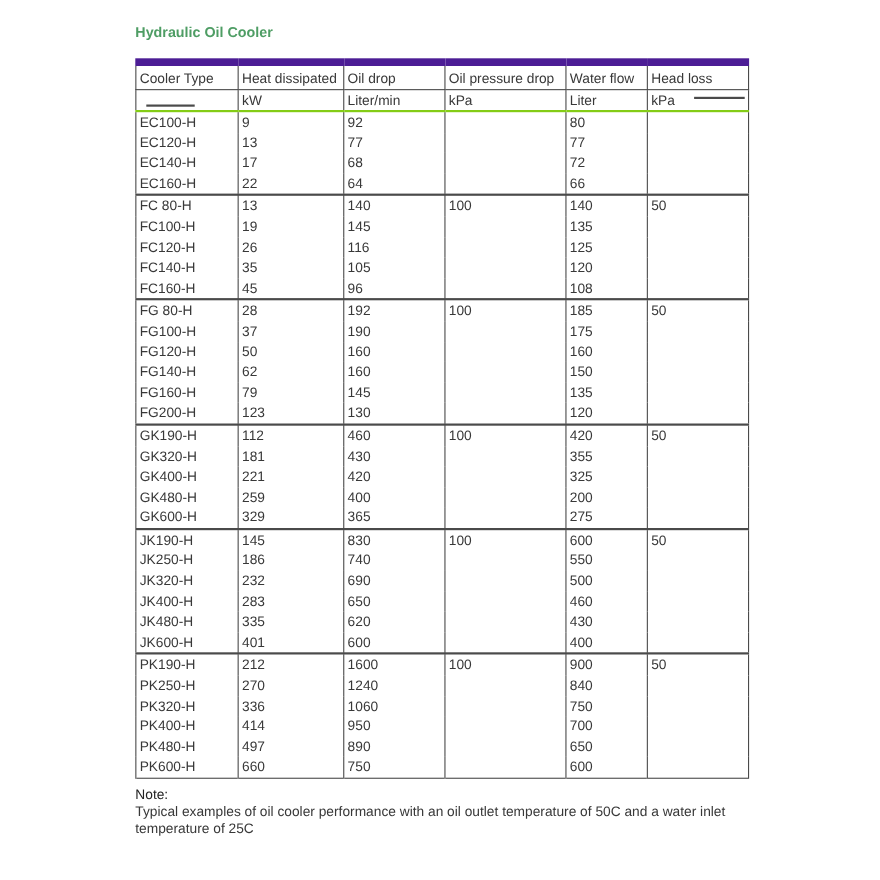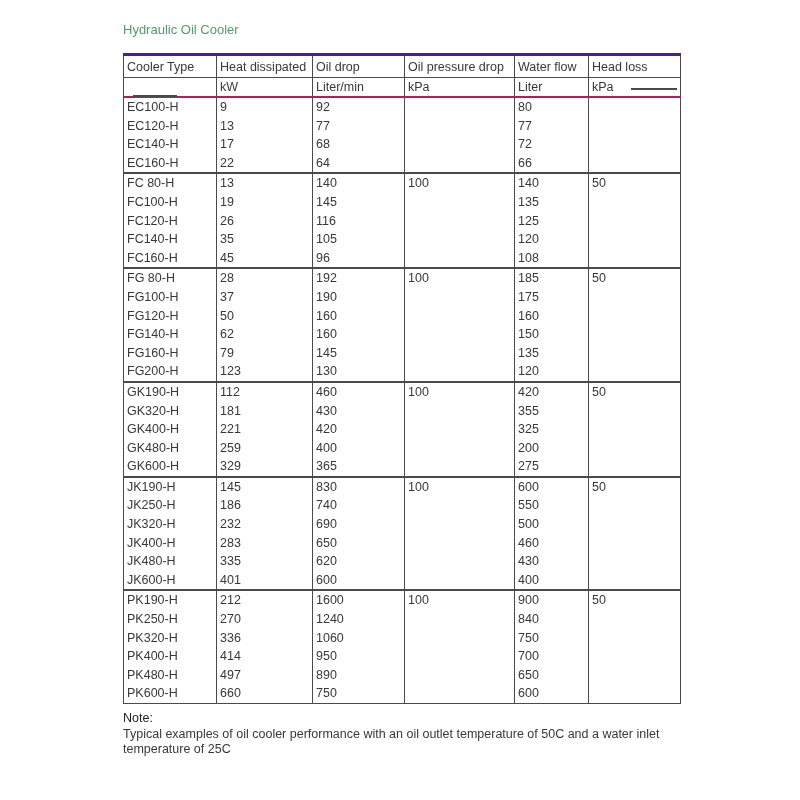--- a/index.html
+++ b/index.html
@@ -13,21 +13,21 @@
     overflow: hidden;
   }
   .content {
     position: absolute;
     left: 123px;
     top: 22px;
     width: 566px;
   }
   .title {
     font-size: 13px;
-    font-weight: normal;
+    font-weight: bold;
     color: #4e9d64;
     margin: 0 0 16px 0;
     line-height: 15px;
   }
   table.spec {
     border-collapse: collapse;
     table-layout: fixed;
     width: 557px;
     font-size: 12.5px;
     color: #383838;
@@ -38,26 +38,26 @@
     border-right: 1px solid #4a4a4a;
     font-weight: normal;
     text-align: left;
     vertical-align: middle;
     padding: 0 0 0 3px;
     overflow: hidden;
     white-space: nowrap;
   }
   thead tr.labels th {
     height: 21px;
-    border-top: 3px solid #4c1d95;
+    border-top: 7px solid #4c1d95;
     border-bottom: 1px solid #4a4a4a;
   }
   thead tr.units th {
     height: 18px;
-    border-bottom: 2px solid #be185d;
+    border-bottom: 2px solid #84cc16;
   }
   tbody { border-top: 2px solid #4a4a4a; }
   tbody td { height: 18.6px; line-height: 18.6px; }
   .artifact {
     position: absolute;
     height: 2px;
     background: #4a4a4a;
   }
   .artifact.left  { left: 133px; top: 95px; width: 44px; }
   .artifact.right { left: 631px; top: 88px; width: 46px; }

